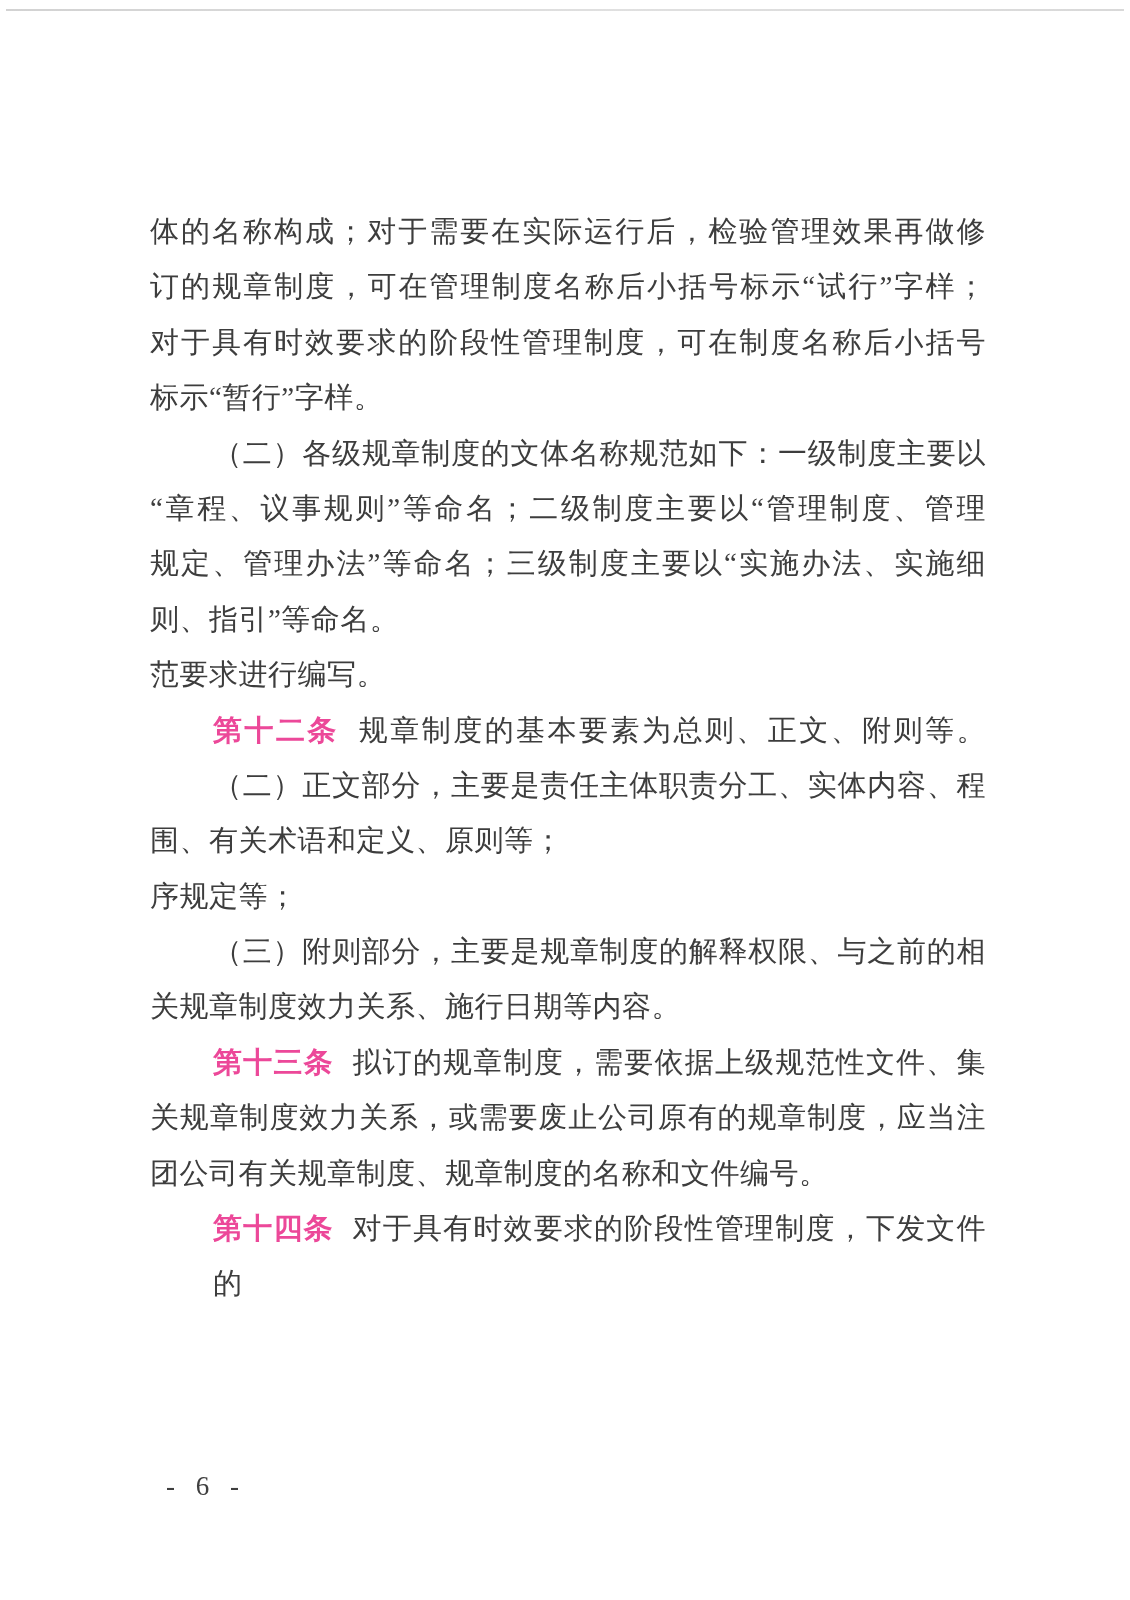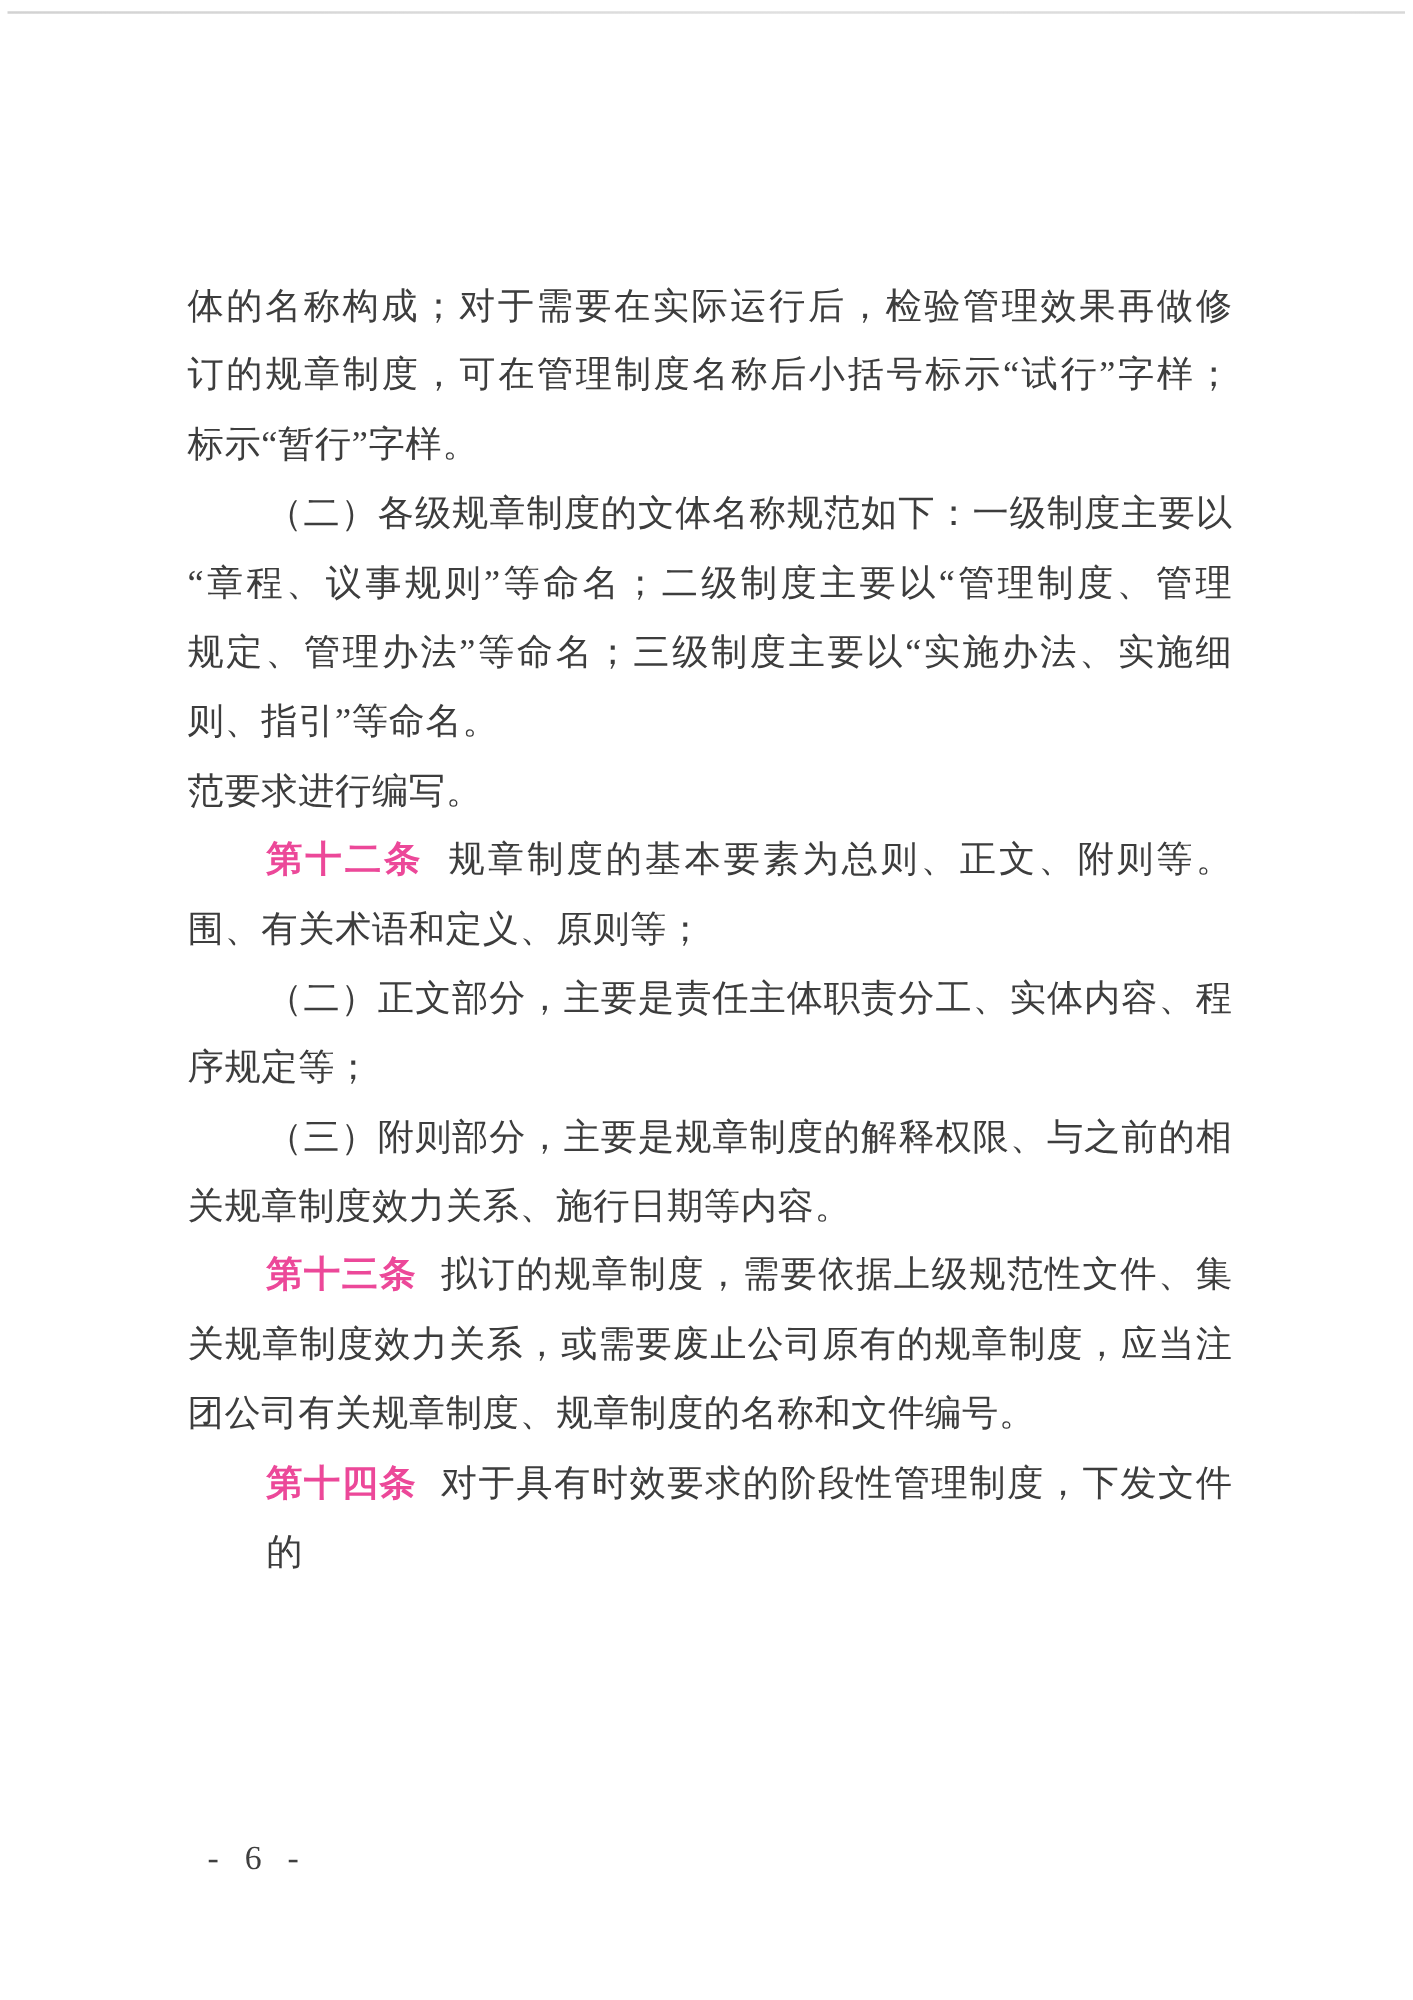--- a/index.html
+++ b/index.html
@@ -20,21 +20,21 @@
     top: 9px;
     left: 6px;
     width: 1118px;
     height: 2px;
     background: linear-gradient(to right, #c7c7c7, #d8d8d8 55%, #cfcfcf);
     opacity: 0.8;
   }
   .text-block {
     position: absolute;
     left: 150px;
-    top: 218px;
+    top: 204px;
     width: 836px;
   }
   .line {
     height: 55.4px;
     line-height: 55.4px;
     font-size: 29px;
     color: #3d3d3d;
     text-align: justify;
     text-align-last: justify;
     letter-spacing: 0.5px;
@@ -70,40 +70,41 @@
 <div class="page">
 
   <div class="scan-edge"></div>
 
   <div class="text-block">
 
     <div class="line"><span>体的名称构成；对于需要在实际运行后，检验管理效果再做修</span></div>
 
     <div class="line"><span>订的规章制度，可在管理制度名称后小括号标示“试行”字样；</span></div>
 
+    <div class="line"><span>对于具有时效要求的阶段性管理制度，可在制度名称后小括号</span></div>
 
     <div class="line short"><span>标示“暂行”字样。</span></div>
 
     <div class="line indent"><span>（二）各级规章制度的文体名称规范如下：一级制度主要以</span></div>
 
     <div class="line"><span>“章程、议事规则”等命名；二级制度主要以“管理制度、管理</span></div>
 
     <div class="line"><span>规定、管理办法”等命名；三级制度主要以“实施办法、实施细</span></div>
 
     <div class="line short"><span>则、指引”等命名。</span></div>
 
 
     <div class="line short"><span>范要求进行编写。</span></div>
 
     <div class="line indent"><span class="term">第十二条</span><span class="term-gap"></span><span>规章制度的基本要素为总则、正文、附则等。</span></div>
 
 
+    <div class="line indent"><span>（二）正文部分，主要是责任主体职责分工、实体内容、程</span></div>
+
     <div class="line short"><span>围、有关术语和定义、原则等；</span></div>
-
-    <div class="line indent"><span>（二）正文部分，主要是责任主体职责分工、实体内容、程</span></div>
 
     <div class="line short"><span>序规定等；</span></div>
 
     <div class="line indent"><span>（三）附则部分，主要是规章制度的解释权限、与之前的相</span></div>
 
     <div class="line short"><span>关规章制度效力关系、施行日期等内容。</span></div>
 
     <div class="line indent"><span class="term">第十三条</span><span class="term-gap"></span><span>拟订的规章制度，需要依据上级规范性文件、集</span></div>
 
     <div class="line"><span>关规章制度效力关系，或需要废止公司原有的规章制度，应当注</span></div>

